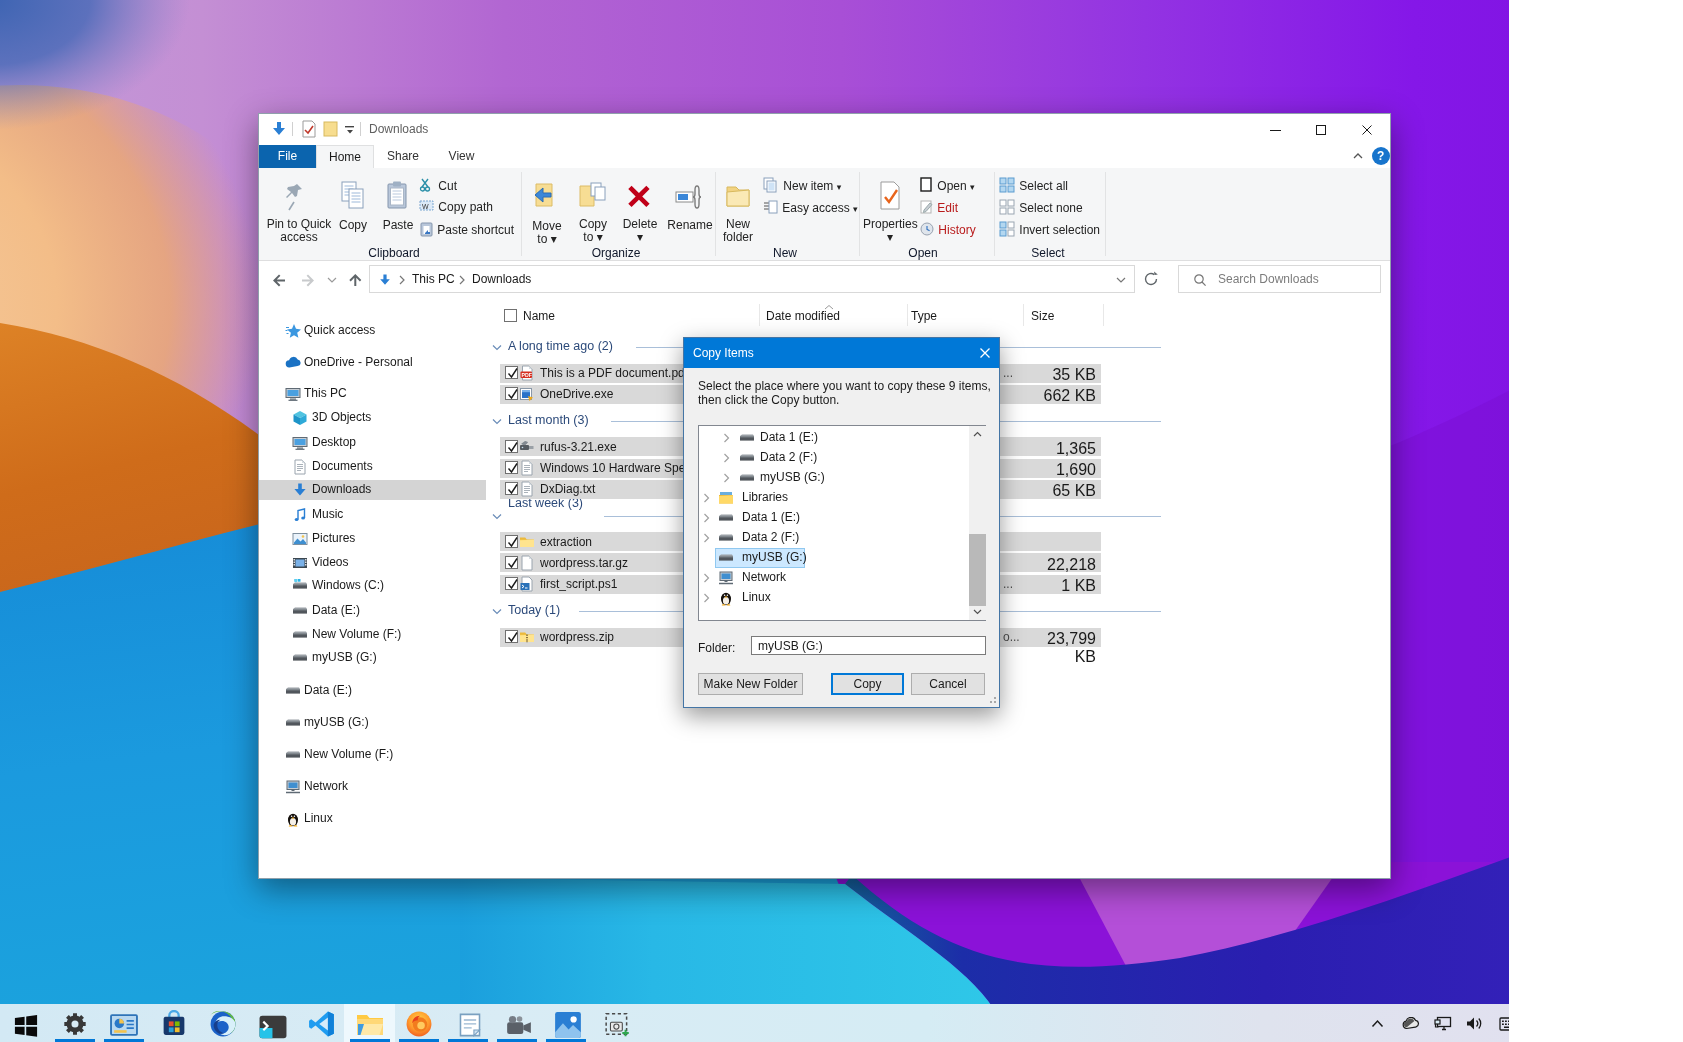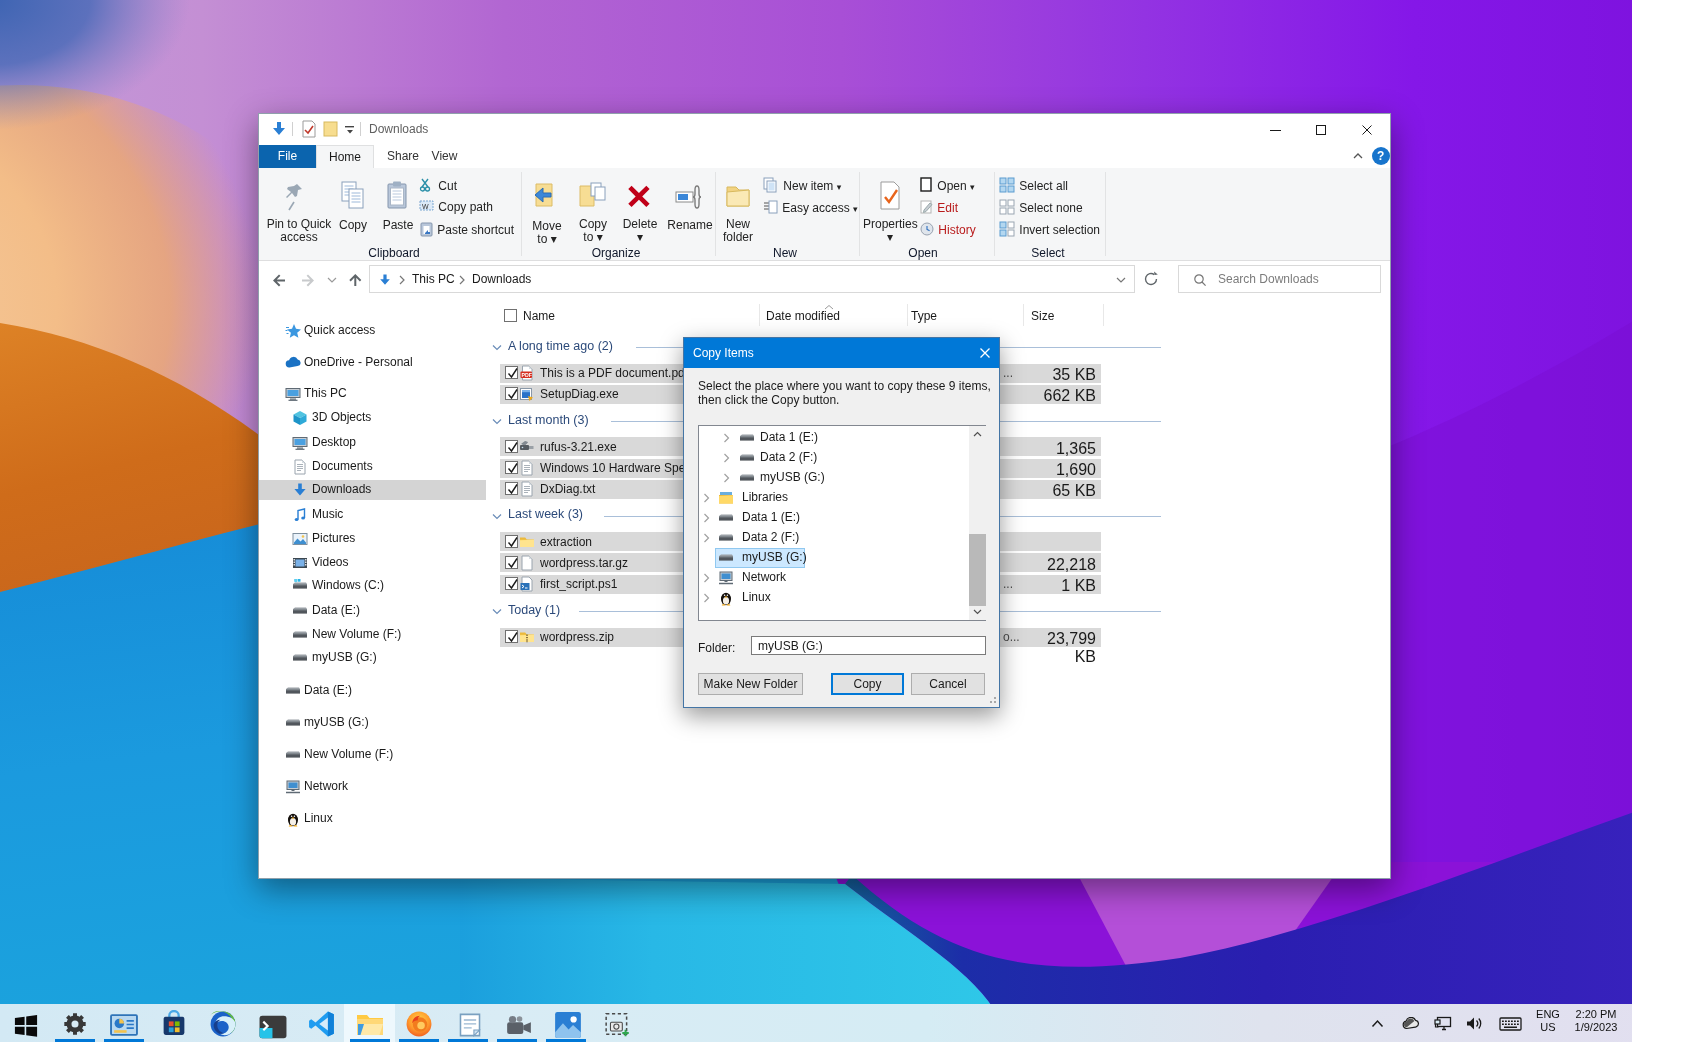--- a/index.html
+++ b/index.html
@@ -1,18 +1,18 @@
 <!DOCTYPE html>
 <html><head>
 <meta charset="utf-8">
 <style>
 * { margin:0; padding:0; box-sizing:border-box; }
 html,body { width:1683px; height:1042px; overflow:hidden; }
 body { font-family:"Liberation Sans", sans-serif; font-size:12px; color:#1a1a1a; }
-#desktop { position:relative; width:1632px; height:1042px; overflow:hidden; background:#8a30d8; }
+#desktop { position:relative; width:1509px; height:1042px; overflow:hidden; background:#8a30d8; }
 #wall { position:absolute; left:0; top:0; }
 .abs { position:absolute; }
 
 
 #win { position:absolute; left:258px; top:113px; width:1133px; height:766px; background:#fff; border:1px solid #8fa0ab; box-shadow:0 10px 30px rgba(0,0,0,0.42); }
 #titlebar { position:absolute; left:0; top:0; width:100%; height:31px; background:#fff; }
 #tabrow { position:absolute; left:0; top:31px; width:100%; height:23px; background:#fff; }
 #ribbon { position:absolute; left:0; top:54px; width:100%; height:93px; background:#f5f6f7; border-bottom:1px solid #dededf; }
 #addrrow { position:absolute; left:0; top:147px; width:100%; height:40px; background:#fff; }
 #mainarea { position:absolute; left:0; top:187px; width:100%; height:554px; background:#fff; }
@@ -278,21 +278,21 @@
             <rect x="18.5" y="11.5" width="9" height="9" fill="none" stroke="#1a1a1a" stroke-width="1"></rect>
           </svg></div>
     <div class="cap" style="right:0;"><svg width="46" height="31">
             <path d="M18.5 11.5 l9 9 M27.5 11.5 l-9 9" stroke="#1a1a1a" stroke-width="1"></path>
           </svg></div>
   </div>
   <div id="tabrow">
     <div class="tab" style="left:0; width:57px; background:#0b64ae; color:#fff;">File</div>
     <div class="tab" style="left:57px; width:58px; background:#f5f6f7; border:1px solid #dfe0e1; border-bottom:none; color:#1a1a1a;">Home</div>
     <div class="tab" style="left:115px; width:58px; color:#333;">Share</div>
-    <div class="tab" style="left:157px; width:57px; color:#333;">View</div>
+    <div class="tab" style="left:174px; width:57px; color:#333;">View</div>
     <svg class="abs" style="left:1094px; top:7px;" width="10" height="8" viewBox="0 0 10 8">
           <path d="M1 6 l4 -4 4 4" stroke="#555" fill="none" stroke-width="1.3"></path>
         </svg>
     <div class="abs" style="left:1113px; top:2px; width:18px; height:18px; border-radius:9px; background:#1774cc;"></div>
     <span class="abs" style="left:1118px; top:4px; color:#fff; font-size:12px; font-weight:bold;">?</span>
   </div>
   <div id="ribbon">
 
     <div class="rbig" style="left:6px; top:10px; width:68px;">
       <svg width="30" height="34" viewBox="0 0 30 34" style="margin-top:2px;">
@@ -601,21 +601,21 @@
       <span class="grphdr" style="left:249px; top:38px;">A long time ago (2)</span>
       <div class="grule" style="left:377px; top:46px; width:525px;"></div>
       <svg class="abs" style="left:233px; top:117px;" width="10" height="7" viewBox="0 0 10 7">
             <path d="M1 1.5 l4 4 4 -4" stroke="#6a8cb8" fill="none" stroke-width="1.2"></path>
           </svg>
       <span class="grphdr" style="left:249px; top:112px;">Last month (3)</span>
       <div class="grule" style="left:352px; top:120px; width:550px;"></div>
       <svg class="abs" style="left:233px; top:211.5px;" width="10" height="7" viewBox="0 0 10 7">
             <path d="M1 1.5 l4 4 4 -4" stroke="#6a8cb8" fill="none" stroke-width="1.2"></path>
           </svg>
-      <span class="grphdr" style="left:249px; top:206px;">Last week (3)</span>
+      <span class="grphdr" style="left:249px; top:195px;">Last week (3)</span>
       <div class="grule" style="left:345px; top:214.5px; width:557px;"></div>
       <svg class="abs" style="left:233px; top:307px;" width="10" height="7" viewBox="0 0 10 7">
             <path d="M1 1.5 l4 4 4 -4" stroke="#6a8cb8" fill="none" stroke-width="1.2"></path>
           </svg>
       <span class="grphdr" style="left:249px; top:302px;">Today (1)</span>
       <div class="grule" style="left:320px; top:310px; width:582px;"></div>
       <div class="frow" style="left:241px; top:62.5px;"></div>
       <div class="cbx" style="left:246px; top:65.0px;">
             <svg width="12" height="12" viewBox="0 0 12 12">
               <use href="#i-chk"></use>
@@ -629,21 +629,21 @@
       <span class="fsize" style="left:777px; top:65px;">35 KB</span>
       <div class="frow" style="left:241px; top:83.5px;"></div>
       <div class="cbx" style="left:246px; top:86.0px;">
             <svg width="12" height="12" viewBox="0 0 12 12">
               <use href="#i-chk"></use>
             </svg>
           </div>
       <svg class="abs" style="left:260px; top:85px;" width="16" height="16" viewBox="0 0 16 16">
             <use href="#i-exe"></use>
           </svg>
-      <span class="fname" style="left:281px; top:86px;">SetupDiag.exe</span>
+      <span class="fname" style="left:281px; top:86px;">OneDrive.exe</span>
       <span class="fsize" style="left:777px; top:86px;">662 KB</span>
       <div class="frow" style="left:241px; top:136.0px;"></div>
       <div class="cbx" style="left:246px; top:138.5px;">
             <svg width="12" height="12" viewBox="0 0 12 12">
               <use href="#i-chk"></use>
             </svg>
           </div>
       <svg class="abs" style="left:260px; top:137.5px;" width="16" height="16" viewBox="0 0 16 16">
             <use href="#i-rufus"></use>
           </svg>

